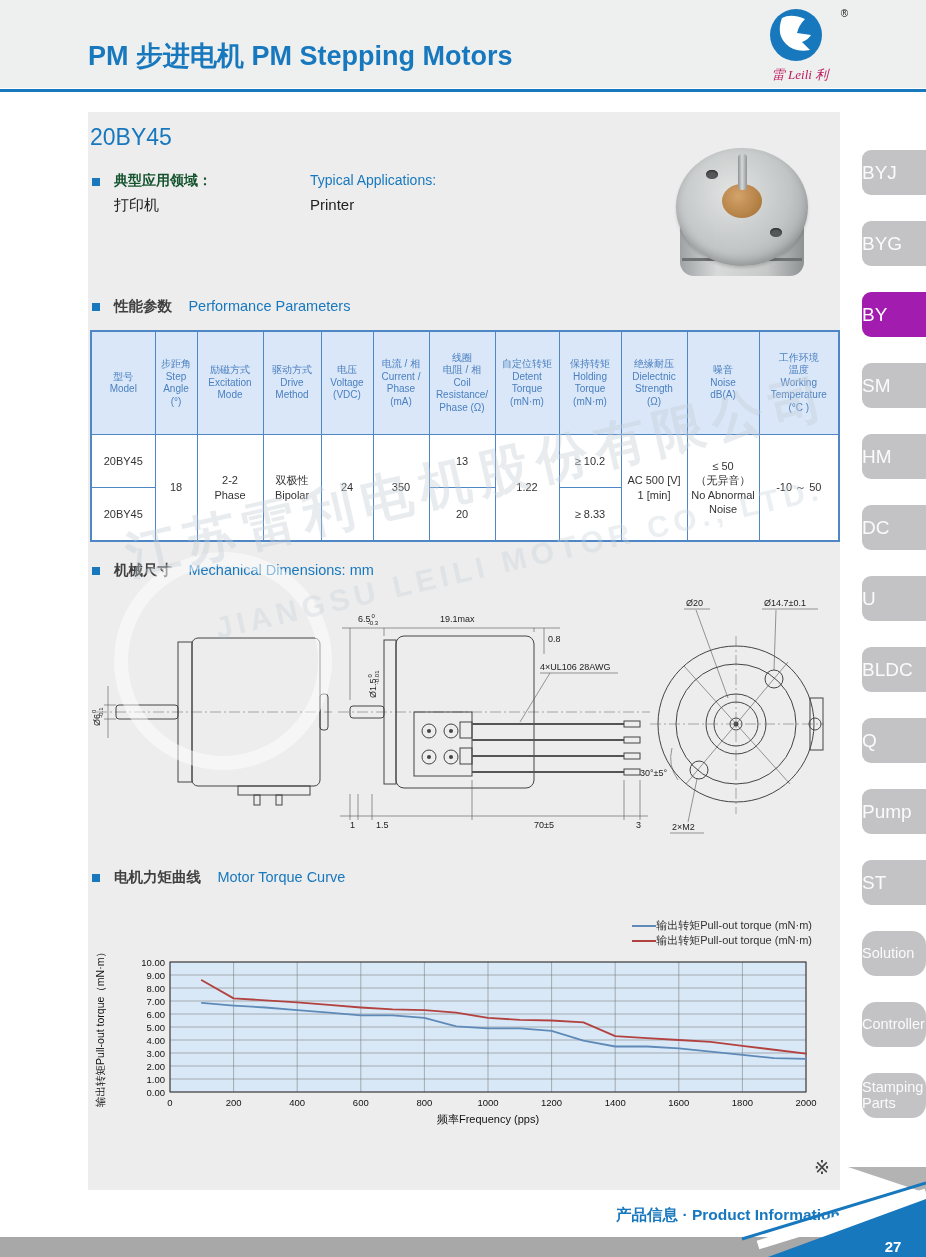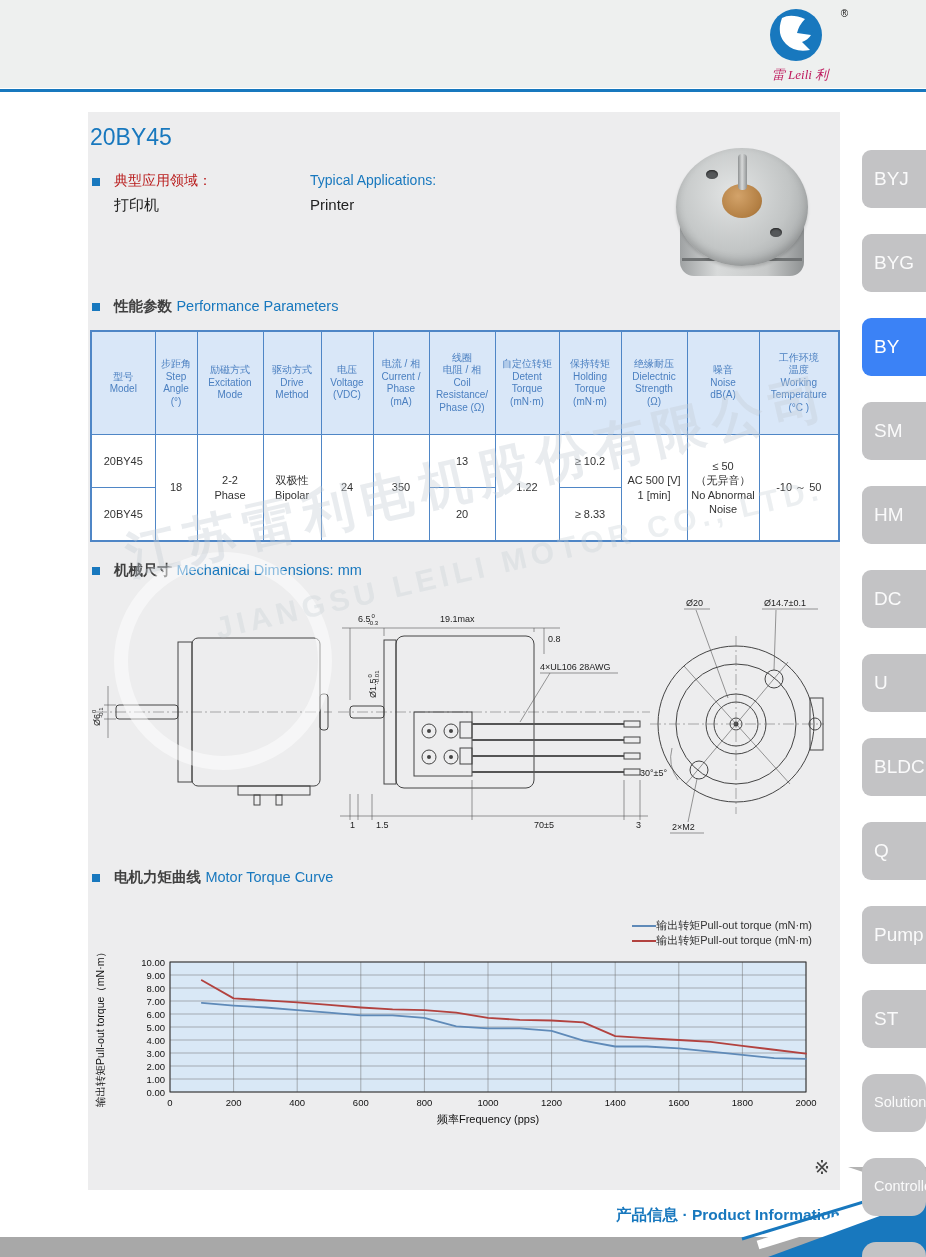--- a/index.html
+++ b/index.html
@@ -12,25 +12,25 @@
   .header-rule{position:absolute;left:0;top:89px;width:926px;height:3px;background:#1878be;}
   .logo{position:absolute;left:752px;top:6px;width:96px;height:78px;}
   .logo-reg{position:absolute;right:0;top:2px;font-size:10px;color:#111;}
   .logo-script{position:absolute;left:0;bottom:0;width:100%;text-align:center;
     font-family:"Liberation Serif","DejaVu Serif",serif;font-style:italic;font-size:13px;color:#be185d;}
 
   
   .panel{position:absolute;left:88px;top:112px;width:752px;height:1078px;background:#ededee;overflow:hidden;}
   .model-title{position:absolute;left:2px;top:12px;font-size:23px;color:#1878be;}
   .bullet{position:absolute;width:8px;height:8px;background:#1878be;}
-  .lbl-zh{font-size:14px;color:#b91c1c;font-weight:normal;}
+  .lbl-zh{font-size:14px;color:#14532d;font-weight:bold;}
   .lbl-en{font-size:14px;color:#1878be;}
   .val{font-size:15px;color:#222;}
   .sec-zh{font-size:14.5px;color:#404040;font-weight:bold;}
-  .sec-en{font-size:14.5px;color:#1878be;margin-left:0;font-weight:normal;}
+  .sec-en{font-size:14.5px;color:#1878be;margin-left:12px;font-weight:normal;}
 
   
   .photo{position:absolute;left:560px;top:28px;width:186px;height:152px;}
   .m-body{position:absolute;left:32px;top:74px;width:124px;height:62px;border-radius:8px 8px 14px 14px;
     background:linear-gradient(90deg,#9fa2a3,#d8dada 30%,#c7c9c9 70%,#8f9293);}
   .m-gap{position:absolute;left:34px;top:118px;width:120px;height:3px;background:#6f7273;}
   .m-face{position:absolute;left:28px;top:8px;width:132px;height:118px;border-radius:50%;
     background:radial-gradient(circle at 42% 38%,#e2e4e4,#c2c5c5 55%,#9da0a1 90%);
     box-shadow:inset 0 -4px 8px rgba(0,0,0,.18),0 2px 3px rgba(0,0,0,.15);}
   .m-collar{position:absolute;left:74px;top:44px;width:40px;height:34px;border-radius:50%;
@@ -65,39 +65,40 @@
   
   .note{position:absolute;right:44px;top:1032px;text-align:right;color:#8f8f8f;}
   .note .n-zh{font-size:12.5px;}
   .note .n-en{font-size:10.5px;}
   .note-mark{position:absolute;right:10px;top:1044px;font-size:19px;color:#444;}
   .prod-info{position:absolute;right:86px;top:1205px;font-size:15.5px;font-weight:bold;color:#1878be;}
   .footer-svg{position:absolute;left:0;top:1165px;}
 
   
   .tabs{position:absolute;right:0;top:150px;display:flex;flex-direction:column;gap:26px;}
-  .tab{width:64px;height:58px;background:#c3c3c5;border-radius:9px 0 0 9px;color:rgba(255,255,255,.92);
-    font-size:19px;display:flex;align-items:center;padding-left:12px;box-sizing:border-box;line-height:1.05;}
+  .tab{width:64px;height:45px;background:#c3c3c5;border-radius:9px 0 0 9px;color:rgba(255,255,255,.92);
+    font-size:19px;display:flex;align-items:center;box-sizing:border-box;line-height:1.05;}
   .tab.small{font-size:14.5px;border-radius:14px;}
-  .tab.active{background:#3b82f6;color:#fff;}
+  .tab.active{background:#a21caf;color:#fff;}
 
   
   .wm{position:absolute;pointer-events:none;z-index:6;}
   .wm-zh{left:30px;top:330px;font-size:52px;font-weight:bold;letter-spacing:8px;color:rgba(196,205,213,.38);
     transform:rotate(-13deg);white-space:nowrap;}
   .wm-en{left:120px;top:430px;font-size:30px;font-weight:bold;letter-spacing:5px;color:rgba(196,205,213,.33);
     transform:rotate(-13deg);white-space:nowrap;}
   .wm-circle{left:26px;top:440px;width:190px;height:190px;border:14px solid rgba(255,255,255,.5);border-radius:50%;}
 </style>
 </head>
 <body>
 
 <div id="page">
 
   <div class="header">
+    <div class="header-title">PM 步进电机 PM Stepping Motors</div>
     <div class="logo">
       <svg width="96" height="60" viewBox="0 0 96 60">
         <circle cx="44" cy="29" r="26" fill="#1878be"></circle>
         <path d="M30 12 q-6 16 4 26 q9 9 24 6 l-8-8 q6-2 9-7 l-14-2 q2-8 8-14 q-14-6-23-1z" fill="#fff"></path>
         <path d="M48 24 l14 2 q3-9-2-16 q-8 4-12 14z" fill="#1878be"></path>
       </svg>
       <span class="logo-reg">®</span>
       <div class="logo-script">雷 Leili 利</div>
     </div>
   </div>

